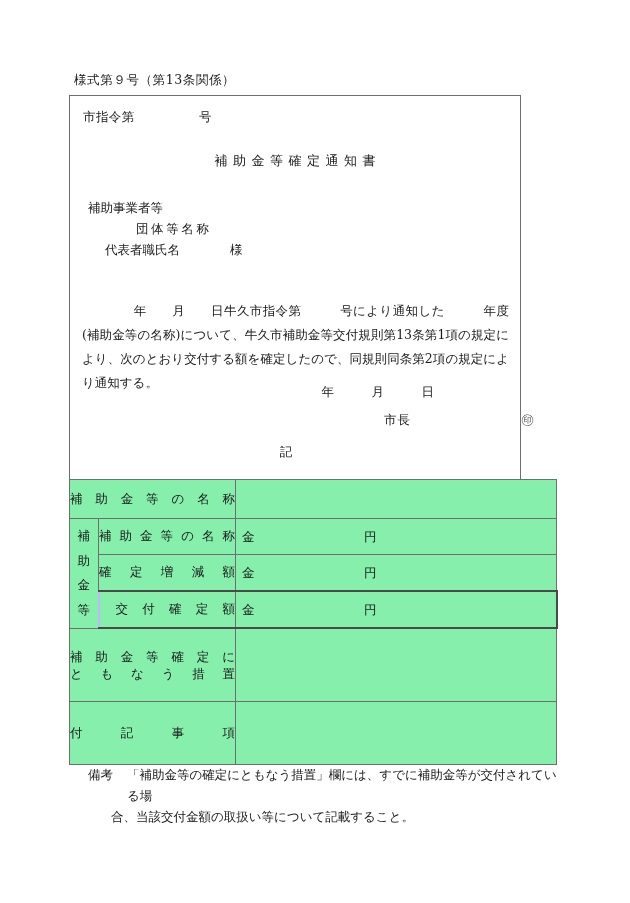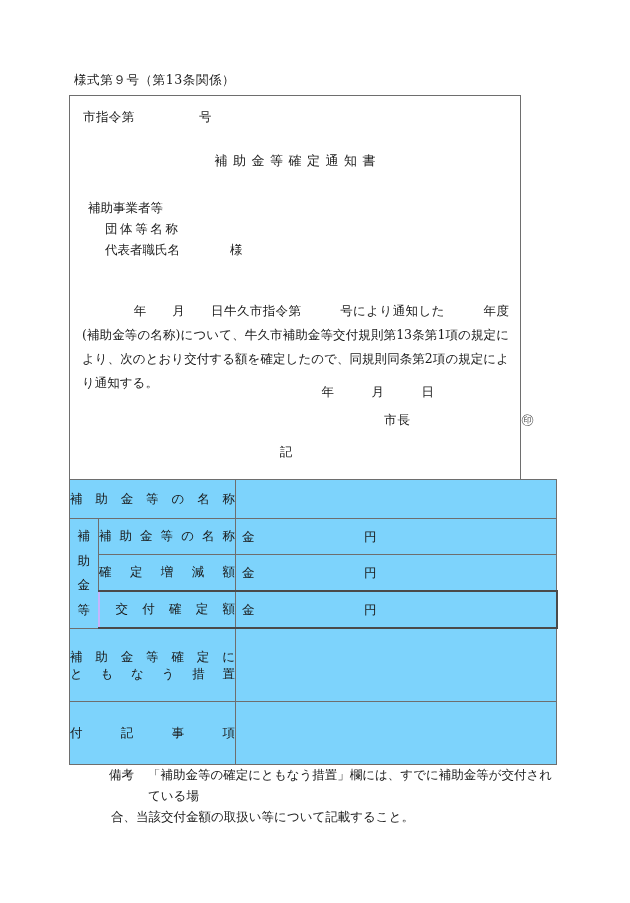--- a/index.html
+++ b/index.html
@@ -73,21 +73,21 @@
 
   .addressee {
     position: absolute;
     left: 18px;
     top: 101px;
     font-size: 12.5px;
     line-height: 21px;
   }
   .addressee .ln { white-space: pre; }
   .addressee .ind1 { padding-left: 17px; }
-  .addressee .sp-name { letter-spacing: 2.6px; }
+  .addressee .sp-name { letter-spacing: 2.6px; text-align: center; }
 
   .body-text {
     position: absolute;
     left: 12px;
     right: 11px;
     top: 203px;
     font-size: 12.5px;
     line-height: 24px;
     text-align: justify;
     text-justify: inter-character;
@@ -146,21 +146,21 @@
     top: 383px;
     width: 488px;
     border-collapse: collapse;
     table-layout: fixed;
     font-size: 12.5px;
   }
   table.grid td {
     border: 1px solid #6e6e6e;
     padding: 0;
     vertical-align: middle;
-    background: #7dd3fc;
+    background: #86efac;
   }
 
   .c-vlabel { width: 29px; }
   .c-label  { width: 137px; }
   .c-value  { width: 321px; }
 
   .lbl {
     padding: 0 7px;
     text-align: justify;
     text-justify: inter-character;
@@ -234,21 +234,21 @@
   
   .remarks {
     position: absolute;
     left: 88px;
     top: 764px;
     width: 470px;
     font-size: 12.5px;
     line-height: 21px;
   }
   .remarks .rk-row { display: flex; }
-  .remarks .rk-head { flex: 0 0 auto; padding-right: 14px; white-space: nowrap; margin-left: 21px; }
+  .remarks .rk-head { flex: 0 0 auto; padding-right: 14px; white-space: nowrap; }
   .remarks .rk-body { flex: 1 1 auto; }
   .remarks .rk-cont { padding-left: 23px; }
 </style>
 </head>
 <body>
 
 <div class="page">
 
   <div class="form-no">様式第９号（第13条関係）</div>
 

